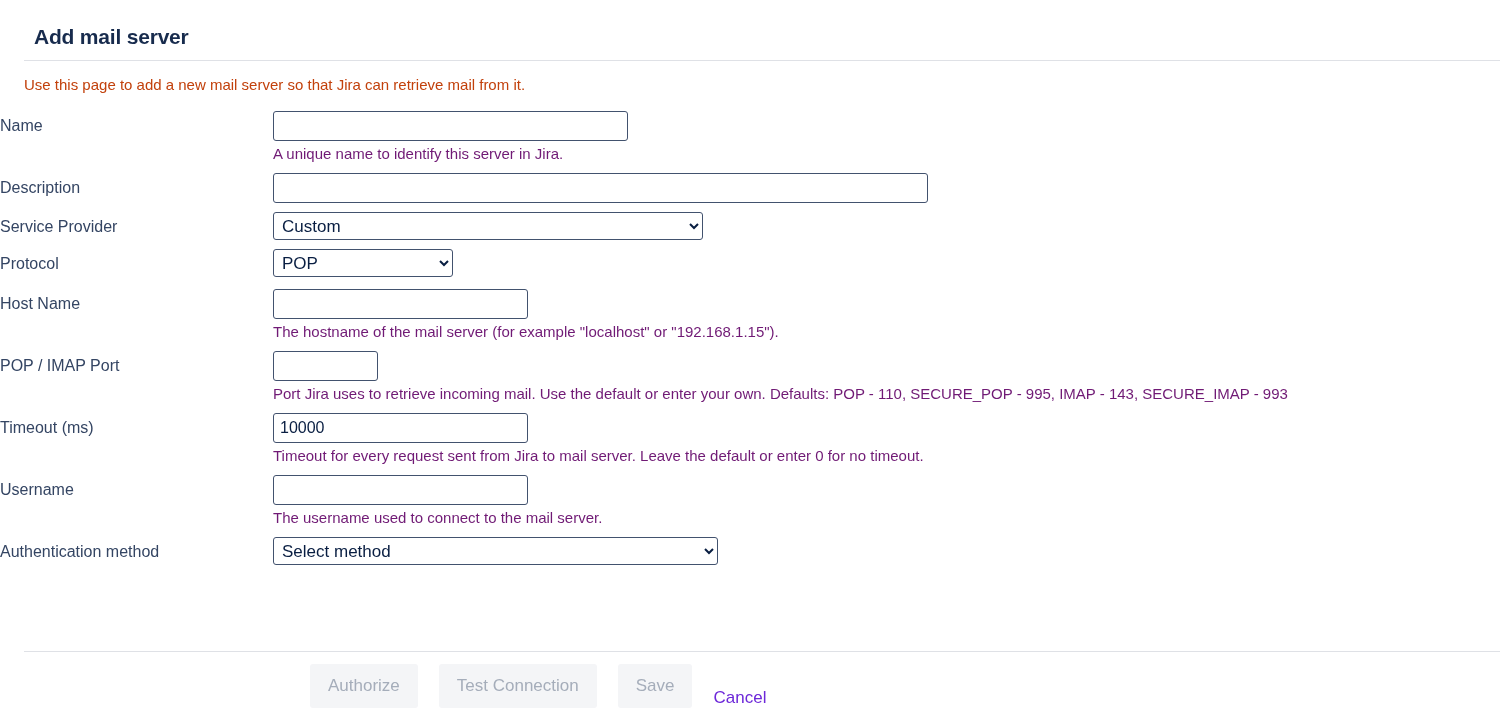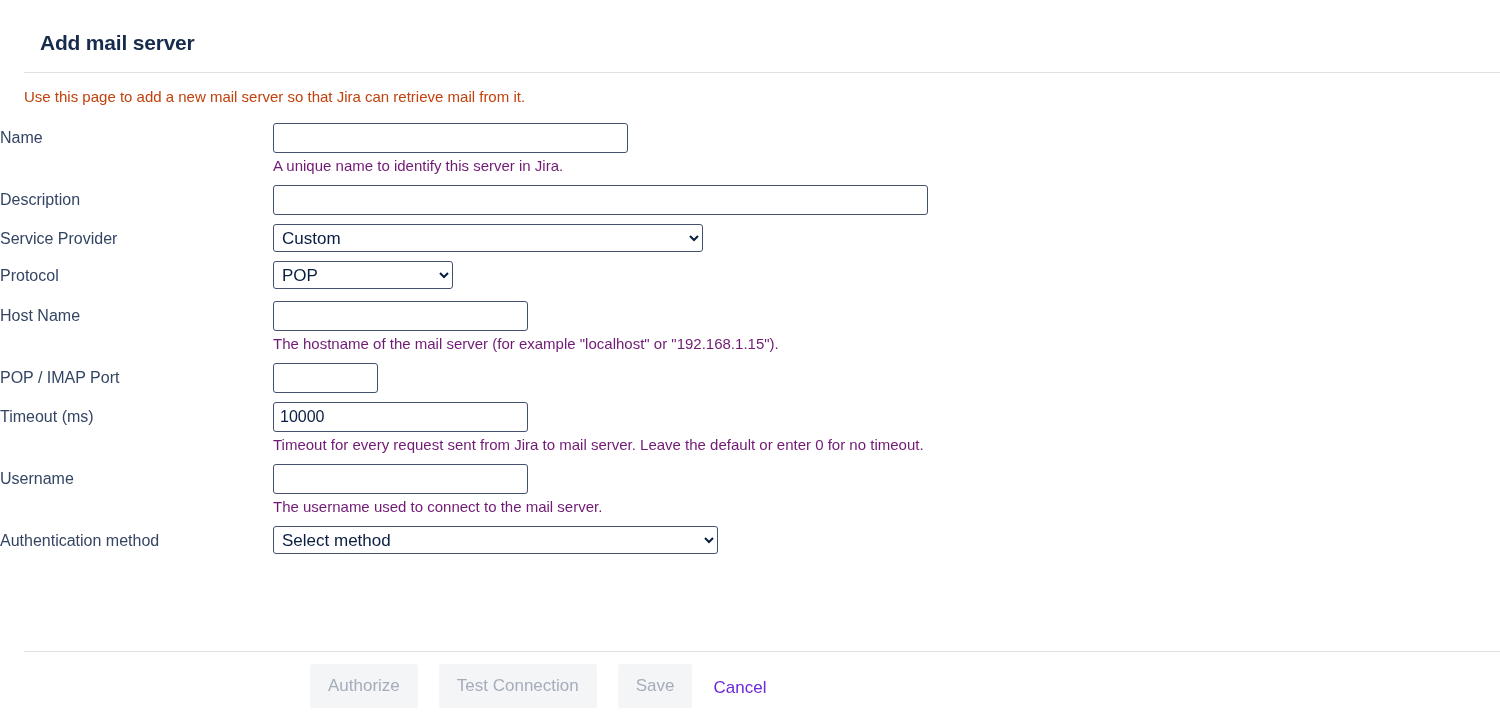--- a/index.html
+++ b/index.html
@@ -26,21 +26,21 @@
   
   .page-header {
     padding: 14px 24px 0 24px;
   }
   .page-title {
     font-size: 21px;
     font-weight: bold;
     color: #172B4D;
     letter-spacing: -0.2px;
     line-height: 26px;
-    margin: 16px;
+    margin: 10px;
   }
   .title-rule {
     margin-top: 8px;
     margin-left: 0;
     border-top: 1px solid #DFE1E6;
     width: 1476px;
   }
 
   .intro {
     font-size: 15px;
@@ -129,21 +129,21 @@
     left: 24px;
     top: 651px;
     width: 1476px;
     border-top: 1px solid #DFE1E6;
   }
   .footer {
     position: absolute;
     left: 310px;
     top: 664px;
     display: flex;
-    align-items: center;
+    align-items: flex-end;
     gap: 0;
   }
   button.btn {
     font-family: "Liberation Sans", sans-serif;
     font-size: 17px;
     line-height: 20px;
     background: #F4F5F7;
     color: #A5ADBA;
     border: none;
     border-radius: 3px;
@@ -223,20 +223,21 @@
         <div class="help">The hostname of the mail server (for example "localhost" or "192.168.1.15").</div>
       </div>
     </div>
 
     <div class="gap-sm"></div>
 
     <div class="field-row">
       <div class="field-label">POP / IMAP Port</div>
       <div class="field-control">
         <input class="txt w-port" type="text" value="" style="">
+        <div class="help">Port Jira uses to retrieve incoming mail. Use the default or enter your own. Defaults: POP - 110, SECURE_POP - 995, IMAP - 143, SECURE_IMAP - 993</div>
       </div>
     </div>
 
     <div class="gap-sm"></div>
 
     <div class="field-row">
       <div class="field-label">Timeout (ms)</div>
       <div class="field-control">
         <input class="txt w-timeout" type="text" value="10000" style="">
         <div class="help">Timeout for every request sent from Jira to mail server. Leave the default or enter 0 for no timeout.</div>

